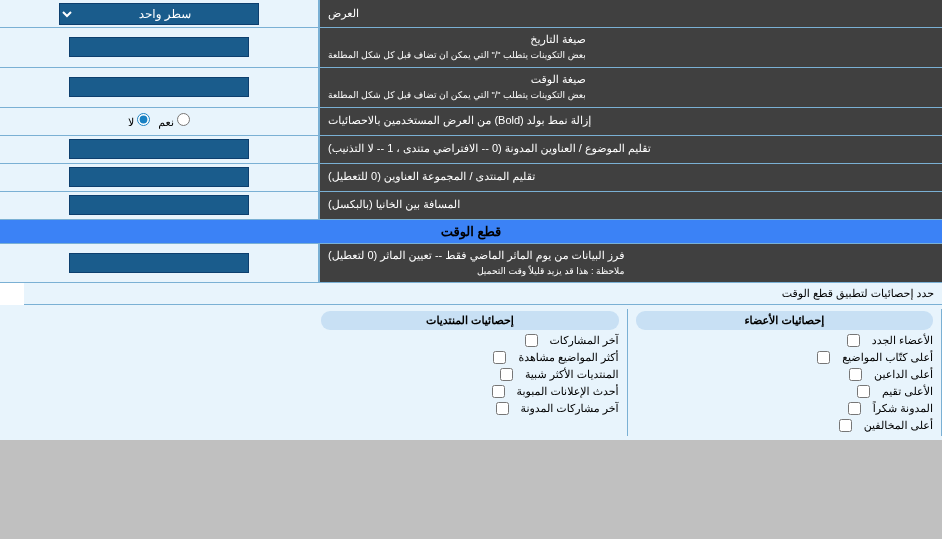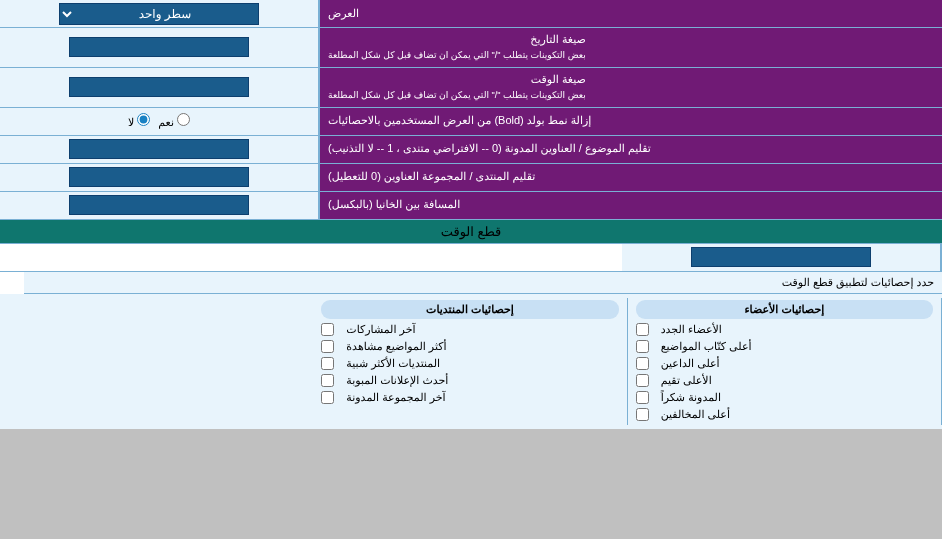--- a/index.html
+++ b/index.html
@@ -13,21 +13,21 @@
       width: 942px;
       background: #fff;
     }
     .row {
       display: flex;
       align-items: stretch;
       border-bottom: 1px solid #7ab0d4;
       min-height: 28px;
     }
     .row-label {
-      background: #701a75;
+      background: #404040;
       color: #fff;
       flex: 1;
       padding: 4px 8px;
       display: flex;
       align-items: center;
       justify-content: flex-end;
       text-align: right;
       font-size: 11px;
       line-height: 1.4;
     }
@@ -54,24 +54,24 @@
     .row-input select {
       background: #1a5c8c;
       color: #fff;
       border: 1px solid #0d3f6e;
       padding: 2px 6px;
       width: 200px;
       text-align: center;
       font-size: 12px;
     }
     .section-header {
-      background: #0f766e;
-      color: #000;
-      text-align: center;
-      font-weight: normal;
+      background: #3b82f6;
+      color: #000;
+      text-align: center;
+      font-weight: bold;
       padding: 4px 8px;
       border-bottom: 1px solid #7ab0d4;
       font-size: 13px;
     }
     .radio-row {
       display: flex;
       align-items: center;
       gap: 8px;
     }
     .radio-row label {
@@ -104,21 +104,20 @@
       flex: 1;
       padding: 2px 8px;
       border-right: 1px solid #7ab0d4;
     }
     .checkbox-col:last-child {
       border-right: none;
     }
     .checkbox-item {
       display: flex;
       align-items: center;
-      justify-content: flex-end;
       gap: 12px;
       padding: 2px 0;
       font-size: 11px;
       color: #000;
     }
     .checkbox-item input[type="checkbox"] {
       accent-color: #1a82c4;
     }
     .col-header {
       font-weight: bold;
@@ -195,20 +194,23 @@
   <div class="row">
     <div class="row-label">المسافة بين الخانيا (بالبكسل)</div>
     <div class="row-input">
       <input type="text" style="">
     </div>
   </div>
 
   <div class="section-header">قطع الوقت</div>
 
   <div class="row">
+    <div class="row-label">
+      <span>فرز البيانات من يوم الماثر الماضي فقط -- تعيين الماثر (0 لتعطيل)<br><small>ملاحظة : هذا قد يزيد قليلاً وقت التحميل</small></span>
+    </div>
     <div class="row-input">
       <input type="text" style="">
     </div>
   </div>
 
   <div class="bottom-header">
     <div class="bottom-header-label">حدد إحصائيات لتطبيق قطع الوقت</div>
   </div>
 
   <div class="checkbox-columns">
@@ -253,21 +255,21 @@
       </div>
       <div class="checkbox-item">
         <span>المنتديات الأكثر شبية</span>
         <input type="checkbox" style="">
       </div>
       <div class="checkbox-item">
         <span>أحدث الإعلانات المبوبة</span>
         <input type="checkbox" style="">
       </div>
       <div class="checkbox-item">
-        <span>آخر المجموعة المدونة</span>
+        <span>آخر مشاركات المدونة</span>
         <input type="checkbox" style="">
       </div>
     </div>
 
     <div class="checkbox-col">
     </div>
 
   </div>
 
 </div>

